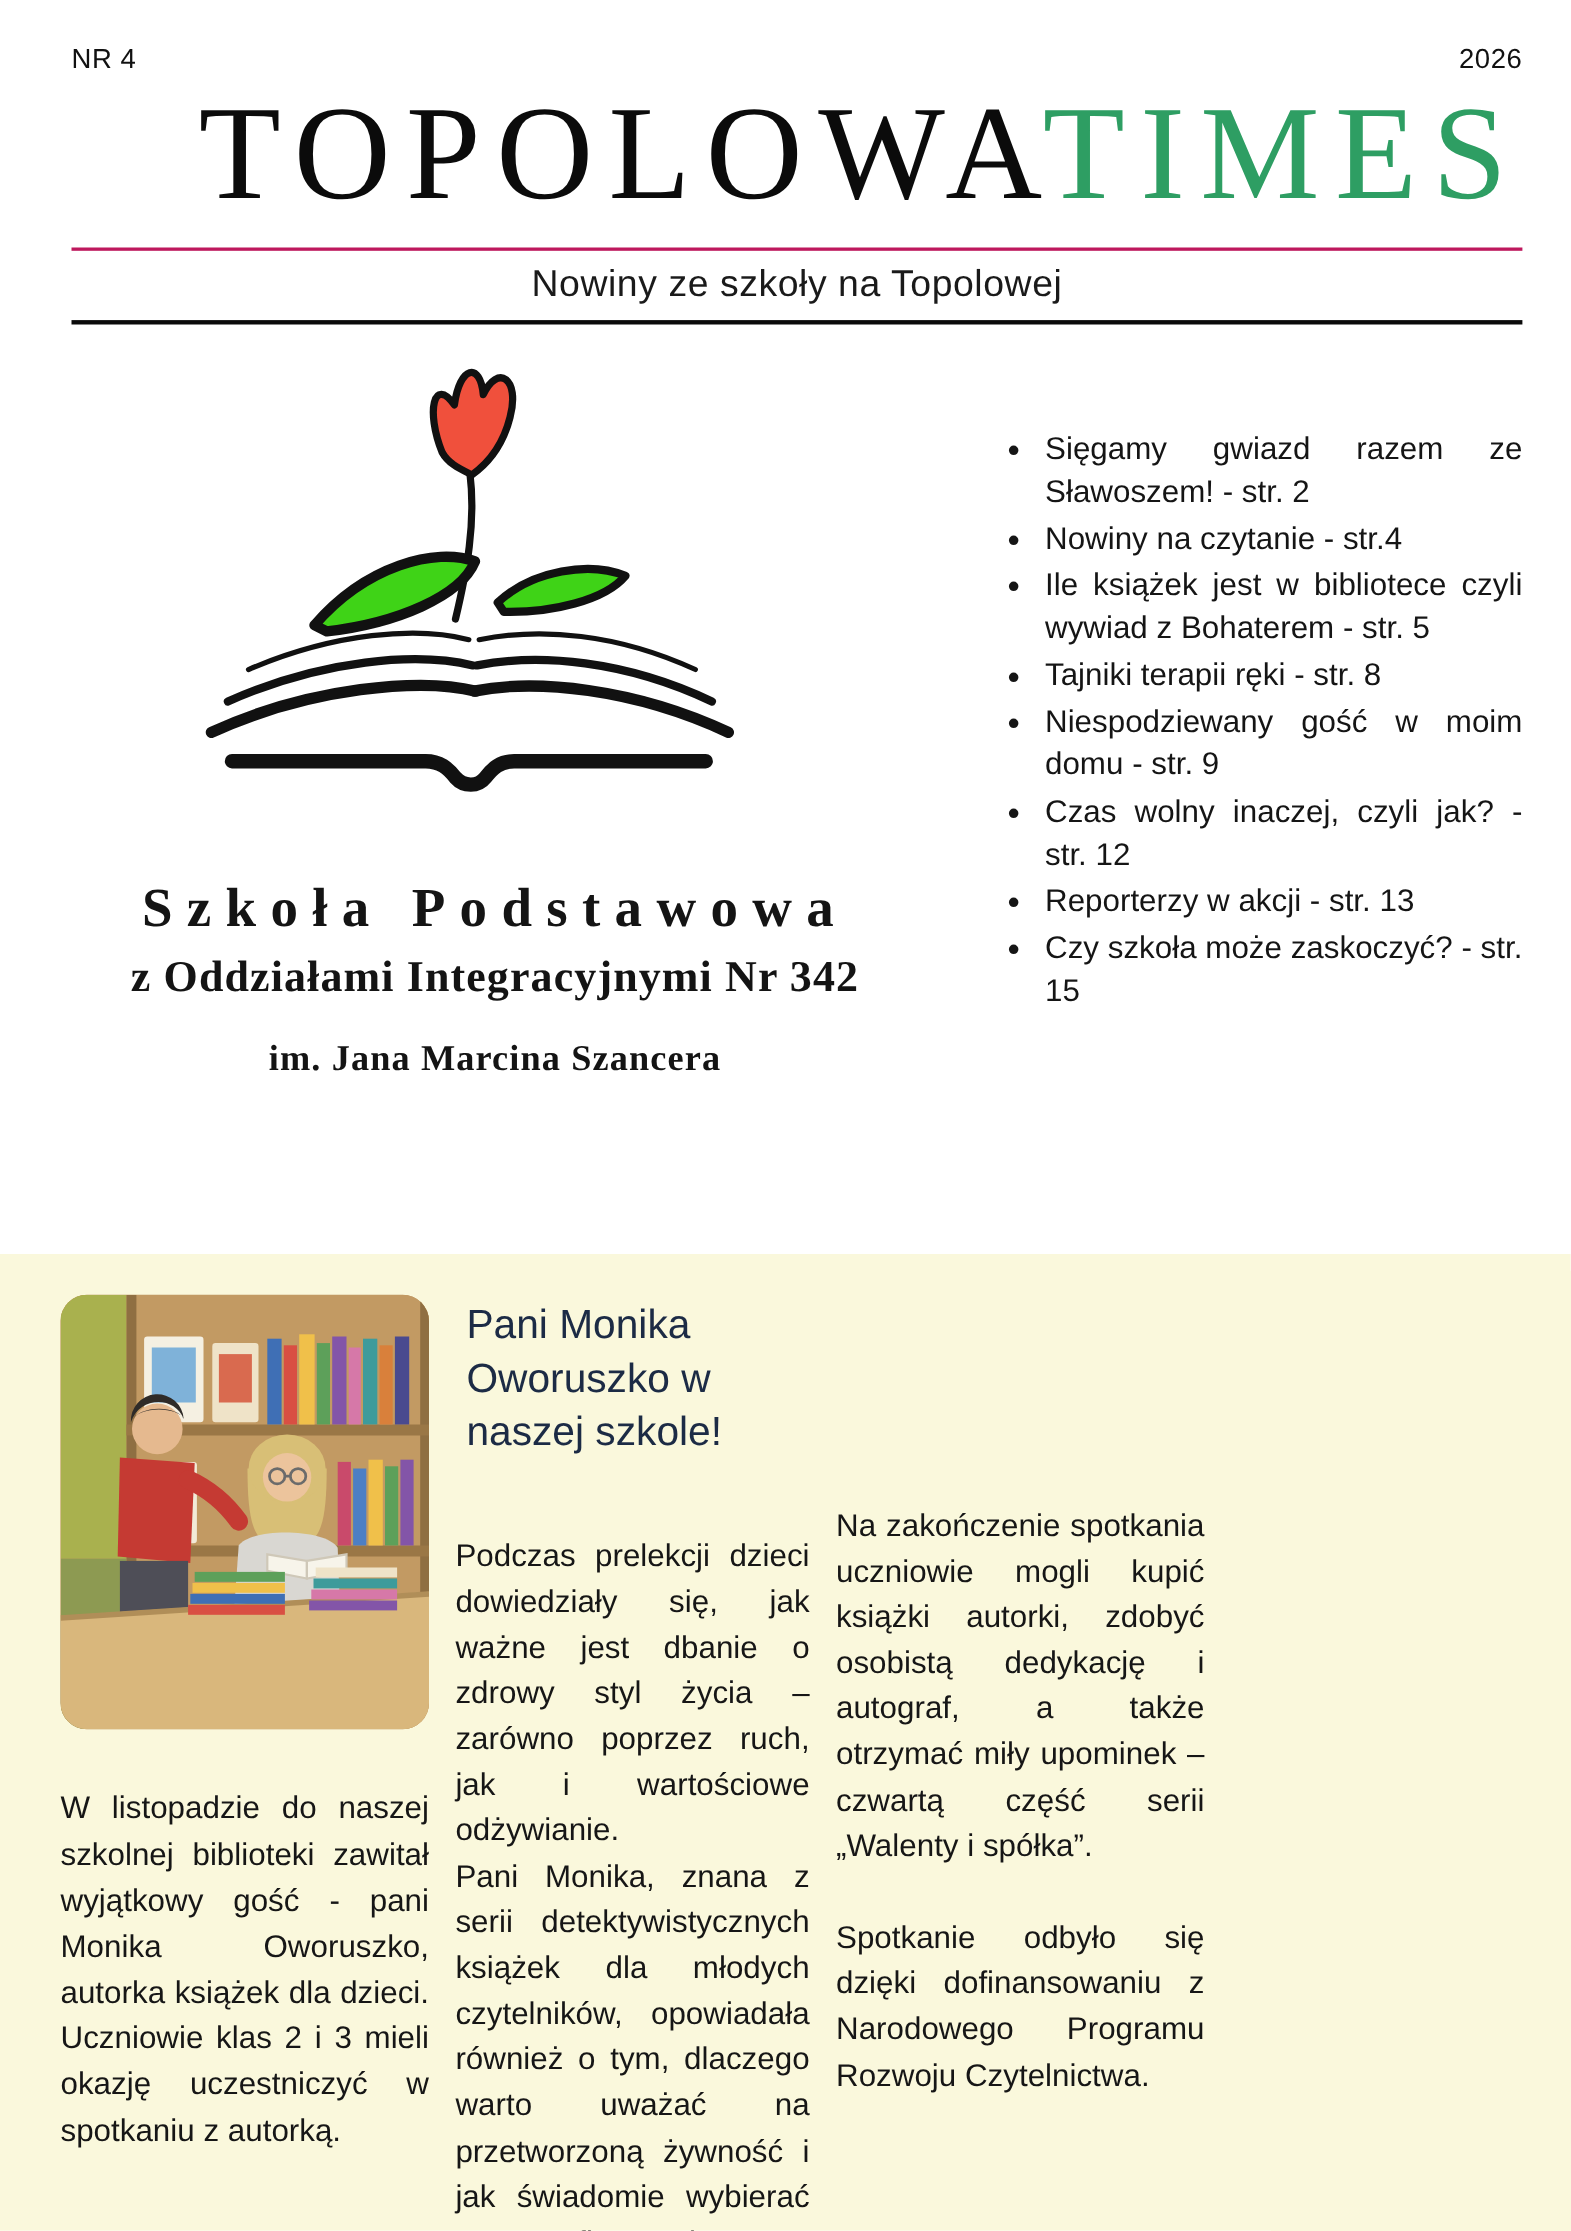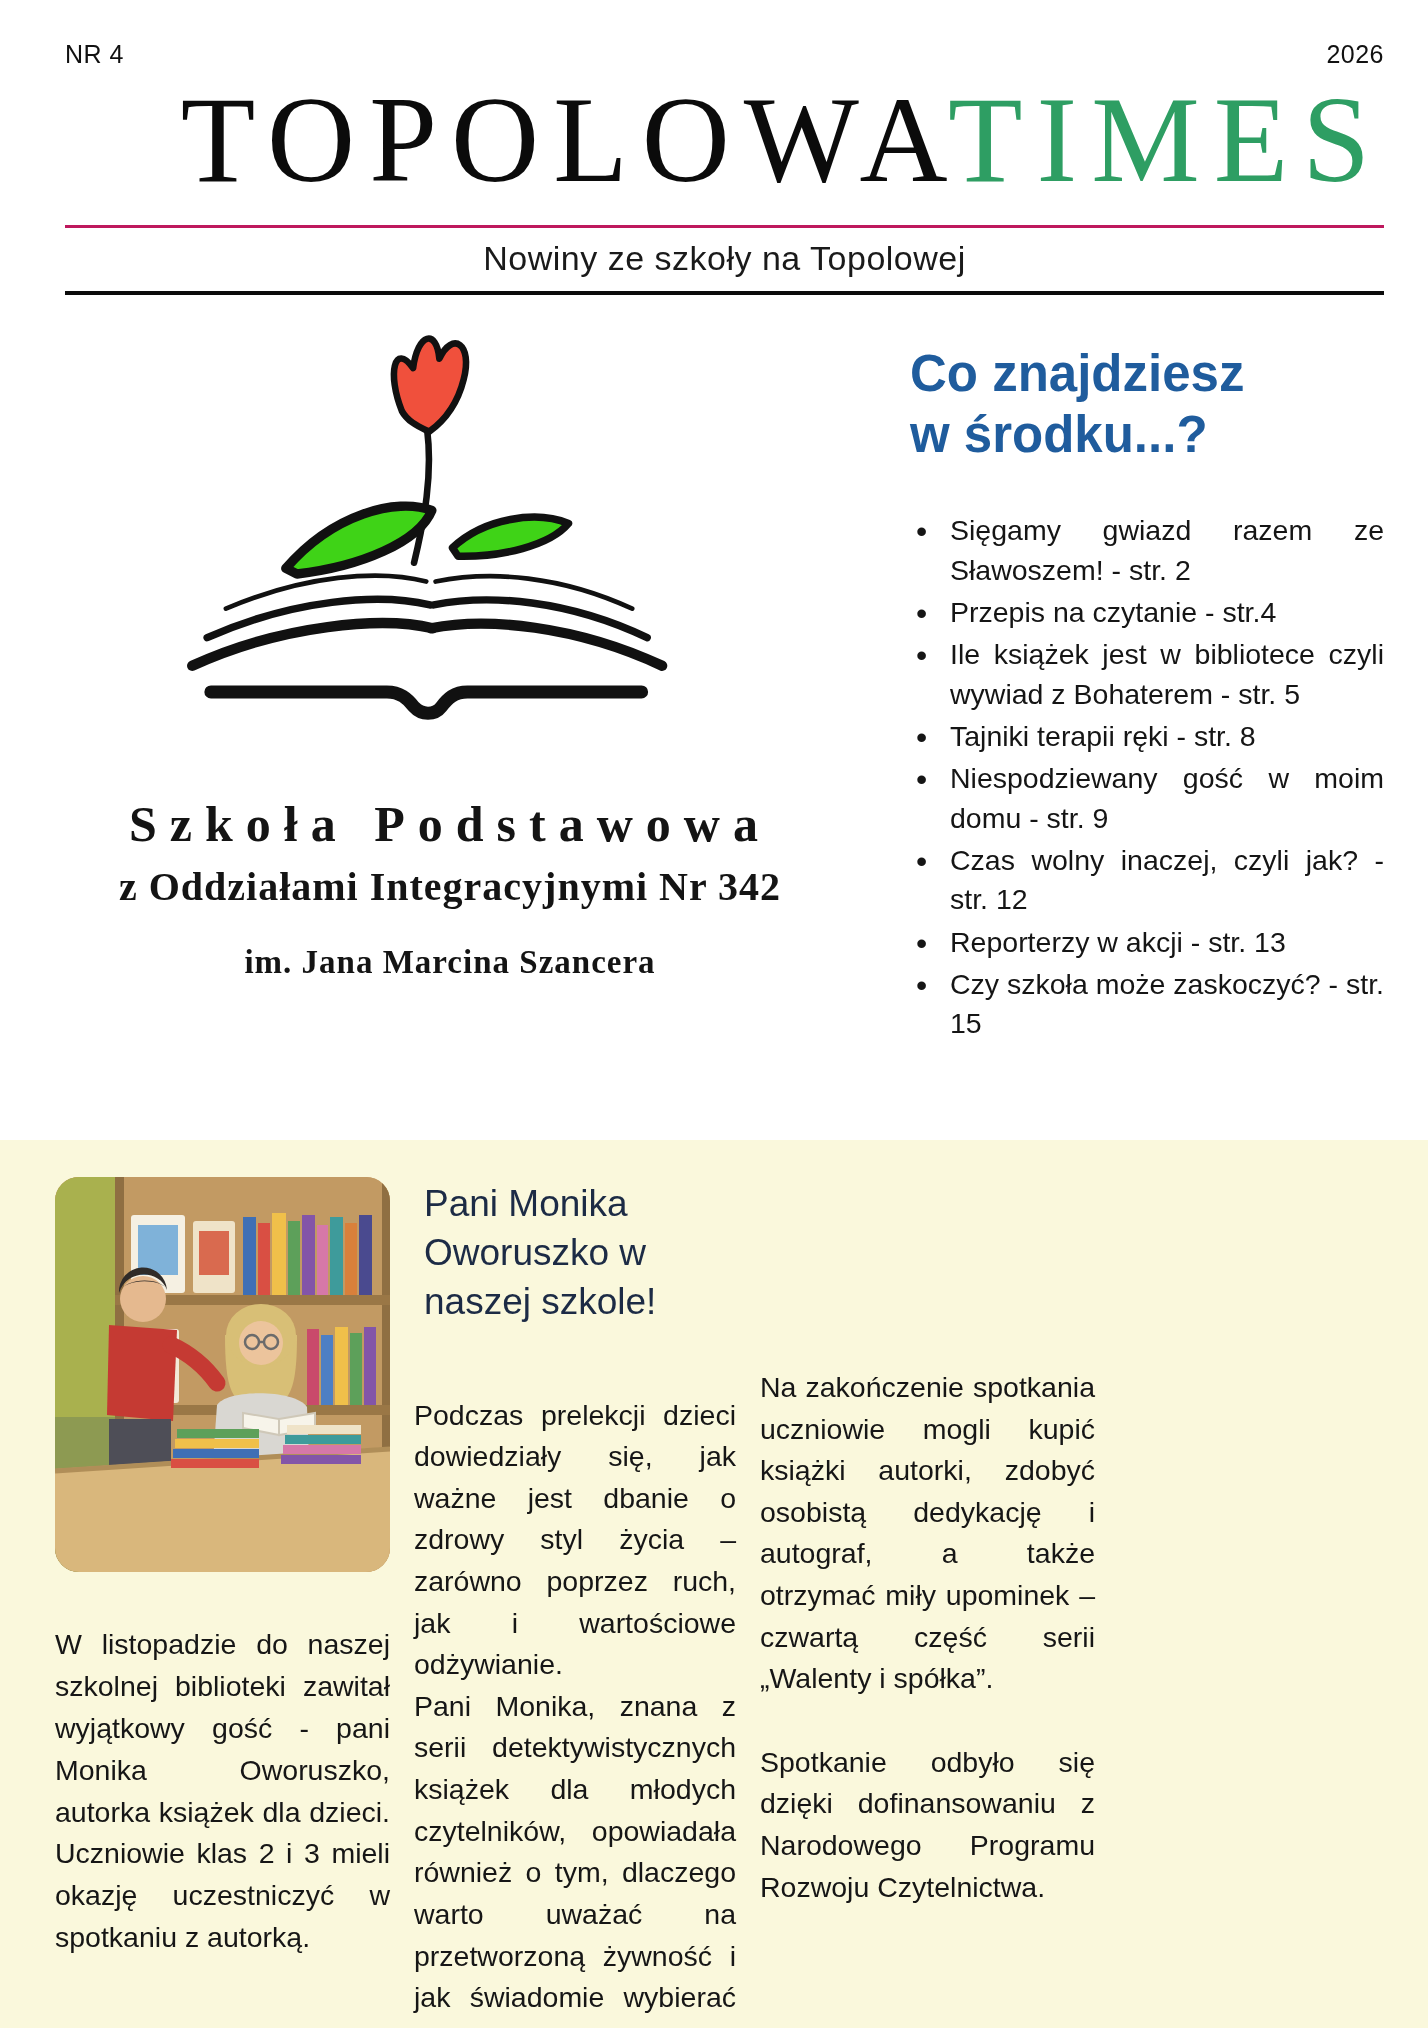--- a/index.html
+++ b/index.html
@@ -168,24 +168,23 @@
         </svg>
       </div>
       <div class="school-name">
         <div class="school-line1">Szkoła Podstawowa</div>
         <div class="school-line2">z Oddziałami Integracyjnymi Nr 342</div>
         <div class="school-line3">im. Jana Marcina Szancera</div>
       </div>
     </div>
 
     <aside class="toc">
-      <h2 class="toc-title"><span>Co znajdziesz</span><br><span>w środku...?</span></h2>
       <ul class="toc-list">
           <li>Sięgamy gwiazd razem ze Sławoszem! - str. 2</li>
-          <li>Przepis na czytanie - str.4</li>
+          <li>Nowiny na czytanie - str.4</li>
           <li>Ile książek jest w bibliotece czyli wywiad z Bohaterem - str. 5</li>
           <li>Tajniki terapii ręki - str. 8</li>
           <li>Niespodziewany gość w moim domu - str. 9</li>
           <li>Czas wolny inaczej, czyli jak? - str. 12</li>
           <li>Reporterzy w akcji - str. 13</li>
           <li>Czy szkoła może zaskoczyć? - str. 15</li>
         </ul>
     </aside>
 
   </div>

